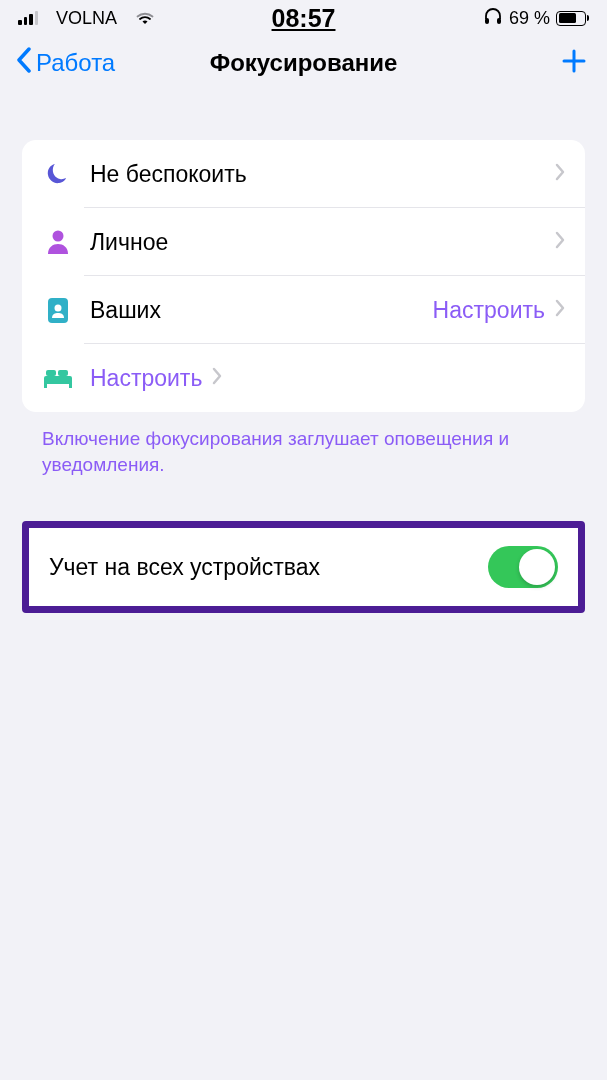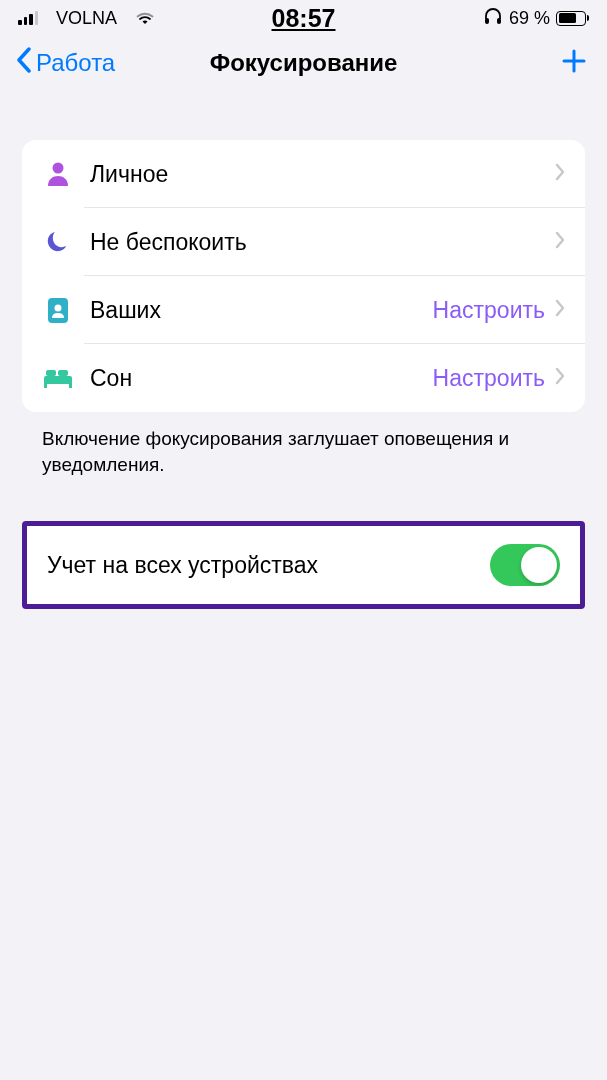--- a/index.html
+++ b/index.html
@@ -151,26 +151,26 @@
     .item-detail {
       font-size: 23px;
       color: #8b5cf6;
       margin-right: 10px;
     }
     .chevron {
       color: #c7c7cc;
     }
     .footer-text {
       font-size: 19px;
-      color: #000000;
+      color: #8b5cf6;
       padding: 14px 20px;
       line-height: 1.35;
     }
     .highlighted-group {
-      border: 5px solid #4c1d95;
+      border: 7px solid #4c1d95;
       border-radius: 4px;
       margin-top: 30px;
     }
     .switch-row {
       background: #fff;
       display: flex;
       align-items: center;
       justify-content: space-between;
       padding: 18px 20px;
       min-height: 72px;
@@ -255,40 +255,40 @@
     </span>
   </div>
 </div>
 
 <div class="content">
 
   <div class="list-group">
 
     <div class="list-item">
       <div class="item-icon">
-        <svg width="24" height="26" viewBox="0 0 24 26">
-          <circle cx="12" cy="7" r="5.5" fill="#af52de"></circle>
-          <path d="M2 25 C2 18 7 15 12 15 C17 15 22 18 22 25 Z" fill="#af52de"></path>
+        <svg width="26" height="26" viewBox="0 0 26 26">
+          <path d="M21 17 C19 18 17 18.5 15 18 C10 17 7 12 8 7 C8.3 5.5 9 4 10 3 C5 4 2 9 3 14 C4 19 9 23 14 22 C18 21.5 20.5 19 21 17 Z" fill="#5856d6"></path>
         </svg>
       </div>
-      <div class="item-label">Личное</div>
+      <div class="item-label">Не беспокоить</div>
       <span class="chevron">
         <svg width="10" height="18" viewBox="0 0 10 18">
             <path d="M2 2 L8 9 L2 16" stroke="#c7c7cc" stroke-width="2.5" fill="none" stroke-linecap="round" stroke-linejoin="round"></path>
           </svg>
       </span>
     </div>
 
     <div class="list-item">
       <div class="item-icon">
-        <svg width="26" height="26" viewBox="0 0 26 26">
-          <path d="M21 17 C19 18 17 18.5 15 18 C10 17 7 12 8 7 C8.3 5.5 9 4 10 3 C5 4 2 9 3 14 C4 19 9 23 14 22 C18 21.5 20.5 19 21 17 Z" fill="#5856d6"></path>
+        <svg width="24" height="26" viewBox="0 0 24 26">
+          <circle cx="12" cy="7" r="5.5" fill="#af52de"></circle>
+          <path d="M2 25 C2 18 7 15 12 15 C17 15 22 18 22 25 Z" fill="#af52de"></path>
         </svg>
       </div>
-      <div class="item-label">Не беспокоить</div>
+      <div class="item-label">Личное</div>
       <span class="chevron">
         <svg width="10" height="18" viewBox="0 0 10 18">
             <path d="M2 2 L8 9 L2 16" stroke="#c7c7cc" stroke-width="2.5" fill="none" stroke-linecap="round" stroke-linejoin="round"></path>
           </svg>
       </span>
     </div>
 
     <div class="list-item">
       <div class="item-icon">
         <svg width="22" height="28" viewBox="0 0 22 28">
@@ -309,21 +309,20 @@
     <div class="list-item">
       <div class="item-icon">
         <svg width="30" height="22" viewBox="0 0 30 22">
           <rect x="1" y="9" width="28" height="8" rx="2" fill="#34c7a0"></rect>
           <rect x="1" y="15" width="3" height="6" fill="#34c7a0"></rect>
           <rect x="26" y="15" width="3" height="6" fill="#34c7a0"></rect>
           <rect x="3" y="3" width="10" height="6" rx="2" fill="#34c7a0"></rect>
           <rect x="15" y="3" width="10" height="6" rx="2" fill="#34c7a0"></rect>
         </svg>
       </div>
-      <div class="item-label">Сон</div>
       <div class="item-detail">Настроить</div>
       <span class="chevron">
         <svg width="10" height="18" viewBox="0 0 10 18">
             <path d="M2 2 L8 9 L2 16" stroke="#c7c7cc" stroke-width="2.5" fill="none" stroke-linecap="round" stroke-linejoin="round"></path>
           </svg>
       </span>
     </div>
 
   </div>
 

